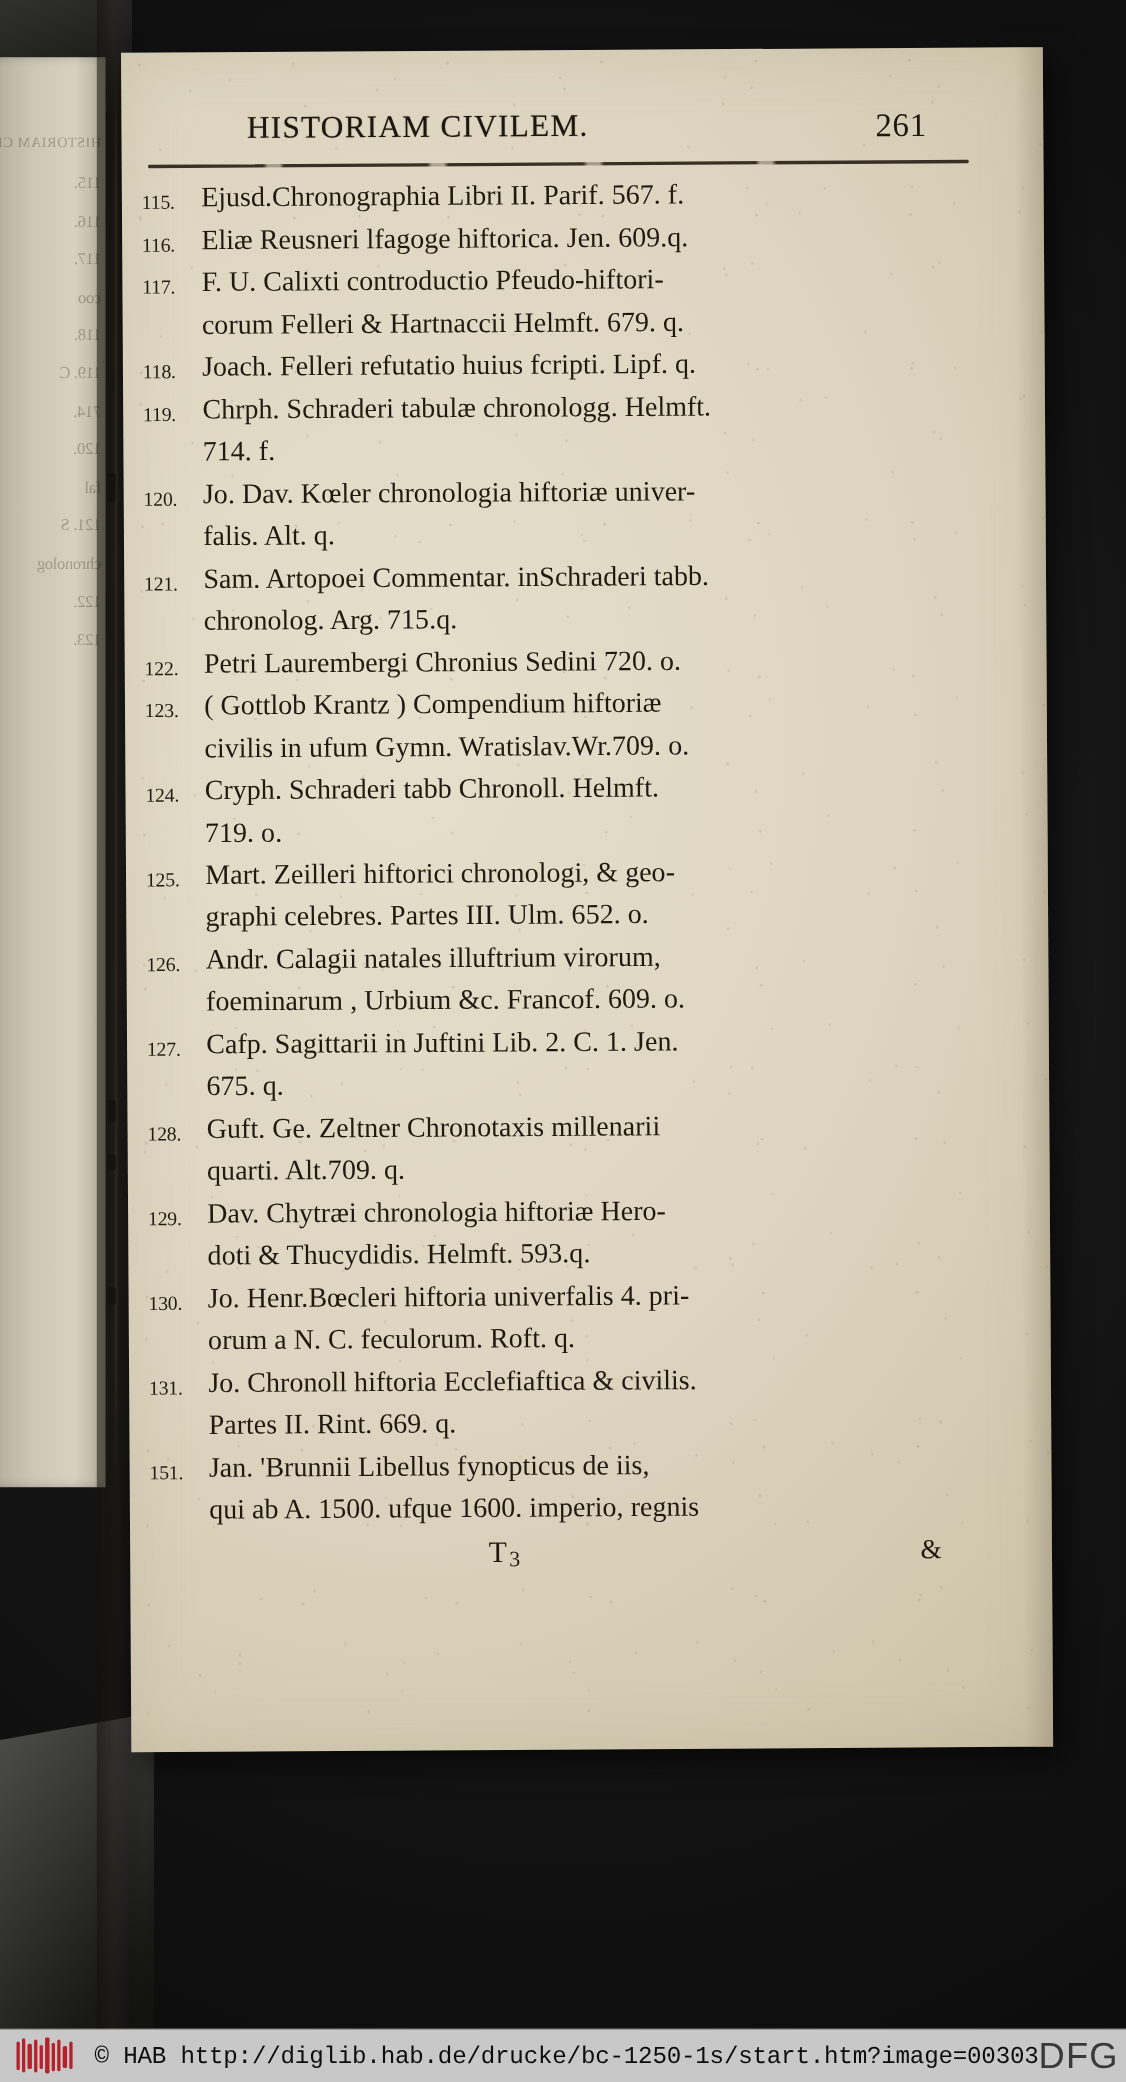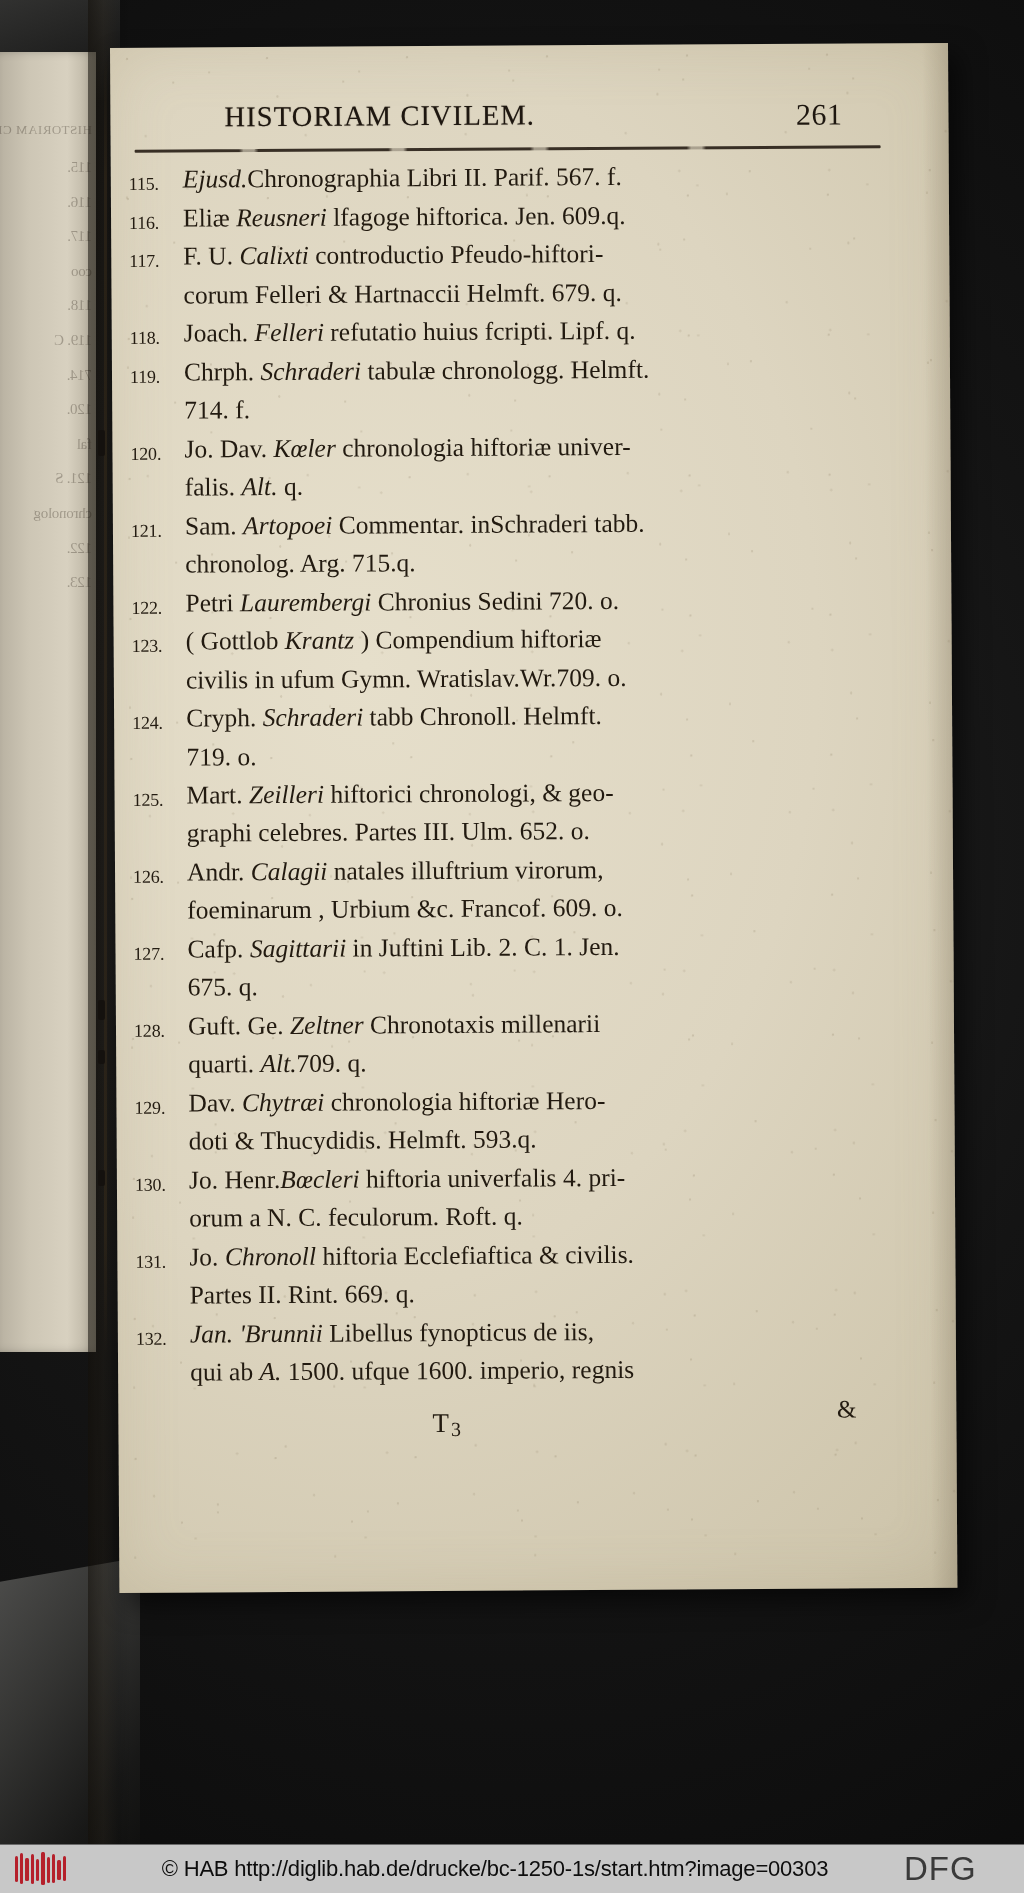--- a/index.html
+++ b/index.html
@@ -217,37 +217,36 @@
     color: #221a10;
   }
   ol.entries li .num {
     position: absolute;
     left: 0;
     top: 4px;
     font-size: 18px;
     letter-spacing: -0.2px;
     color: #241c12;
   }
-  .it { font-style: italic; }
+  .it { }
 
   
   .l { display: block; }
 
   .signature {
     position: relative;
     margin-top: 6px;
     height: 44px;
   }
   .sig-mark {
     position: absolute;
-    left: 296px;
+    left: 308px;
     top: 0;
     font-size: 27px;
     letter-spacing: 2px;
-    margin-top: 12px;
   }
   .sig-mark sub {
     font-size: 20px;
     vertical-align: -4px;
   }
   .catchword {
     position: absolute;
     right: 40px;
     top: 2px;
     font-size: 25px;
@@ -269,21 +268,21 @@
     width: 86px;
     height: 48px;
     display: flex;
     align-items: center;
     justify-content: center;
     flex: 0 0 86px;
   }
   .footer-credit {
     flex: 1;
     text-align: center;
-    font-family: Liberation Sans, sans-serif;
+    font-family: Liberation Mono, monospace;
     font-size: 22px;
     color: #0d0d0d;
     letter-spacing: -0.2px;
     white-space: nowrap;
   }
   .footer-dfg {
     flex: 0 0 120px;
     font-family: "Liberation Sans", sans-serif;
     font-weight: normal;
     font-size: 33px;
@@ -414,21 +413,21 @@
             <span class="num">130.</span>
             <span class="l"><span>Jo. Henr.</span><span class="it">Bœcleri</span><span> hiftoria univerfalis 4. pri-</span></span>
             <span class="l"><span>orum a N. C. feculorum. Roft. q.</span></span>
           </li>
           <li>
             <span class="num">131.</span>
             <span class="l"><span>Jo. </span><span class="it">Chronoll</span><span> hiftoria Ecclefiaftica &amp; civilis.</span></span>
             <span class="l"><span>Partes II. Rint. 669. q.</span></span>
           </li>
           <li>
-            <span class="num">132.</span>
+            <span class="num">151.</span>
             <span class="l"><span class="it">Jan. </span><span class="it">'Brunnii</span><span> Libellus fynopticus de iis,</span></span>
             <span class="l"><span>qui ab </span><span class="it">A.</span><span> 1500. ufque 1600. imperio, regnis</span></span>
           </li>
         </ol>
 
       <div class="signature">
         <div class="sig-mark">
           <span>T</span><sub>3</sub>
         </div>
         <div class="catchword">&amp;</div>

